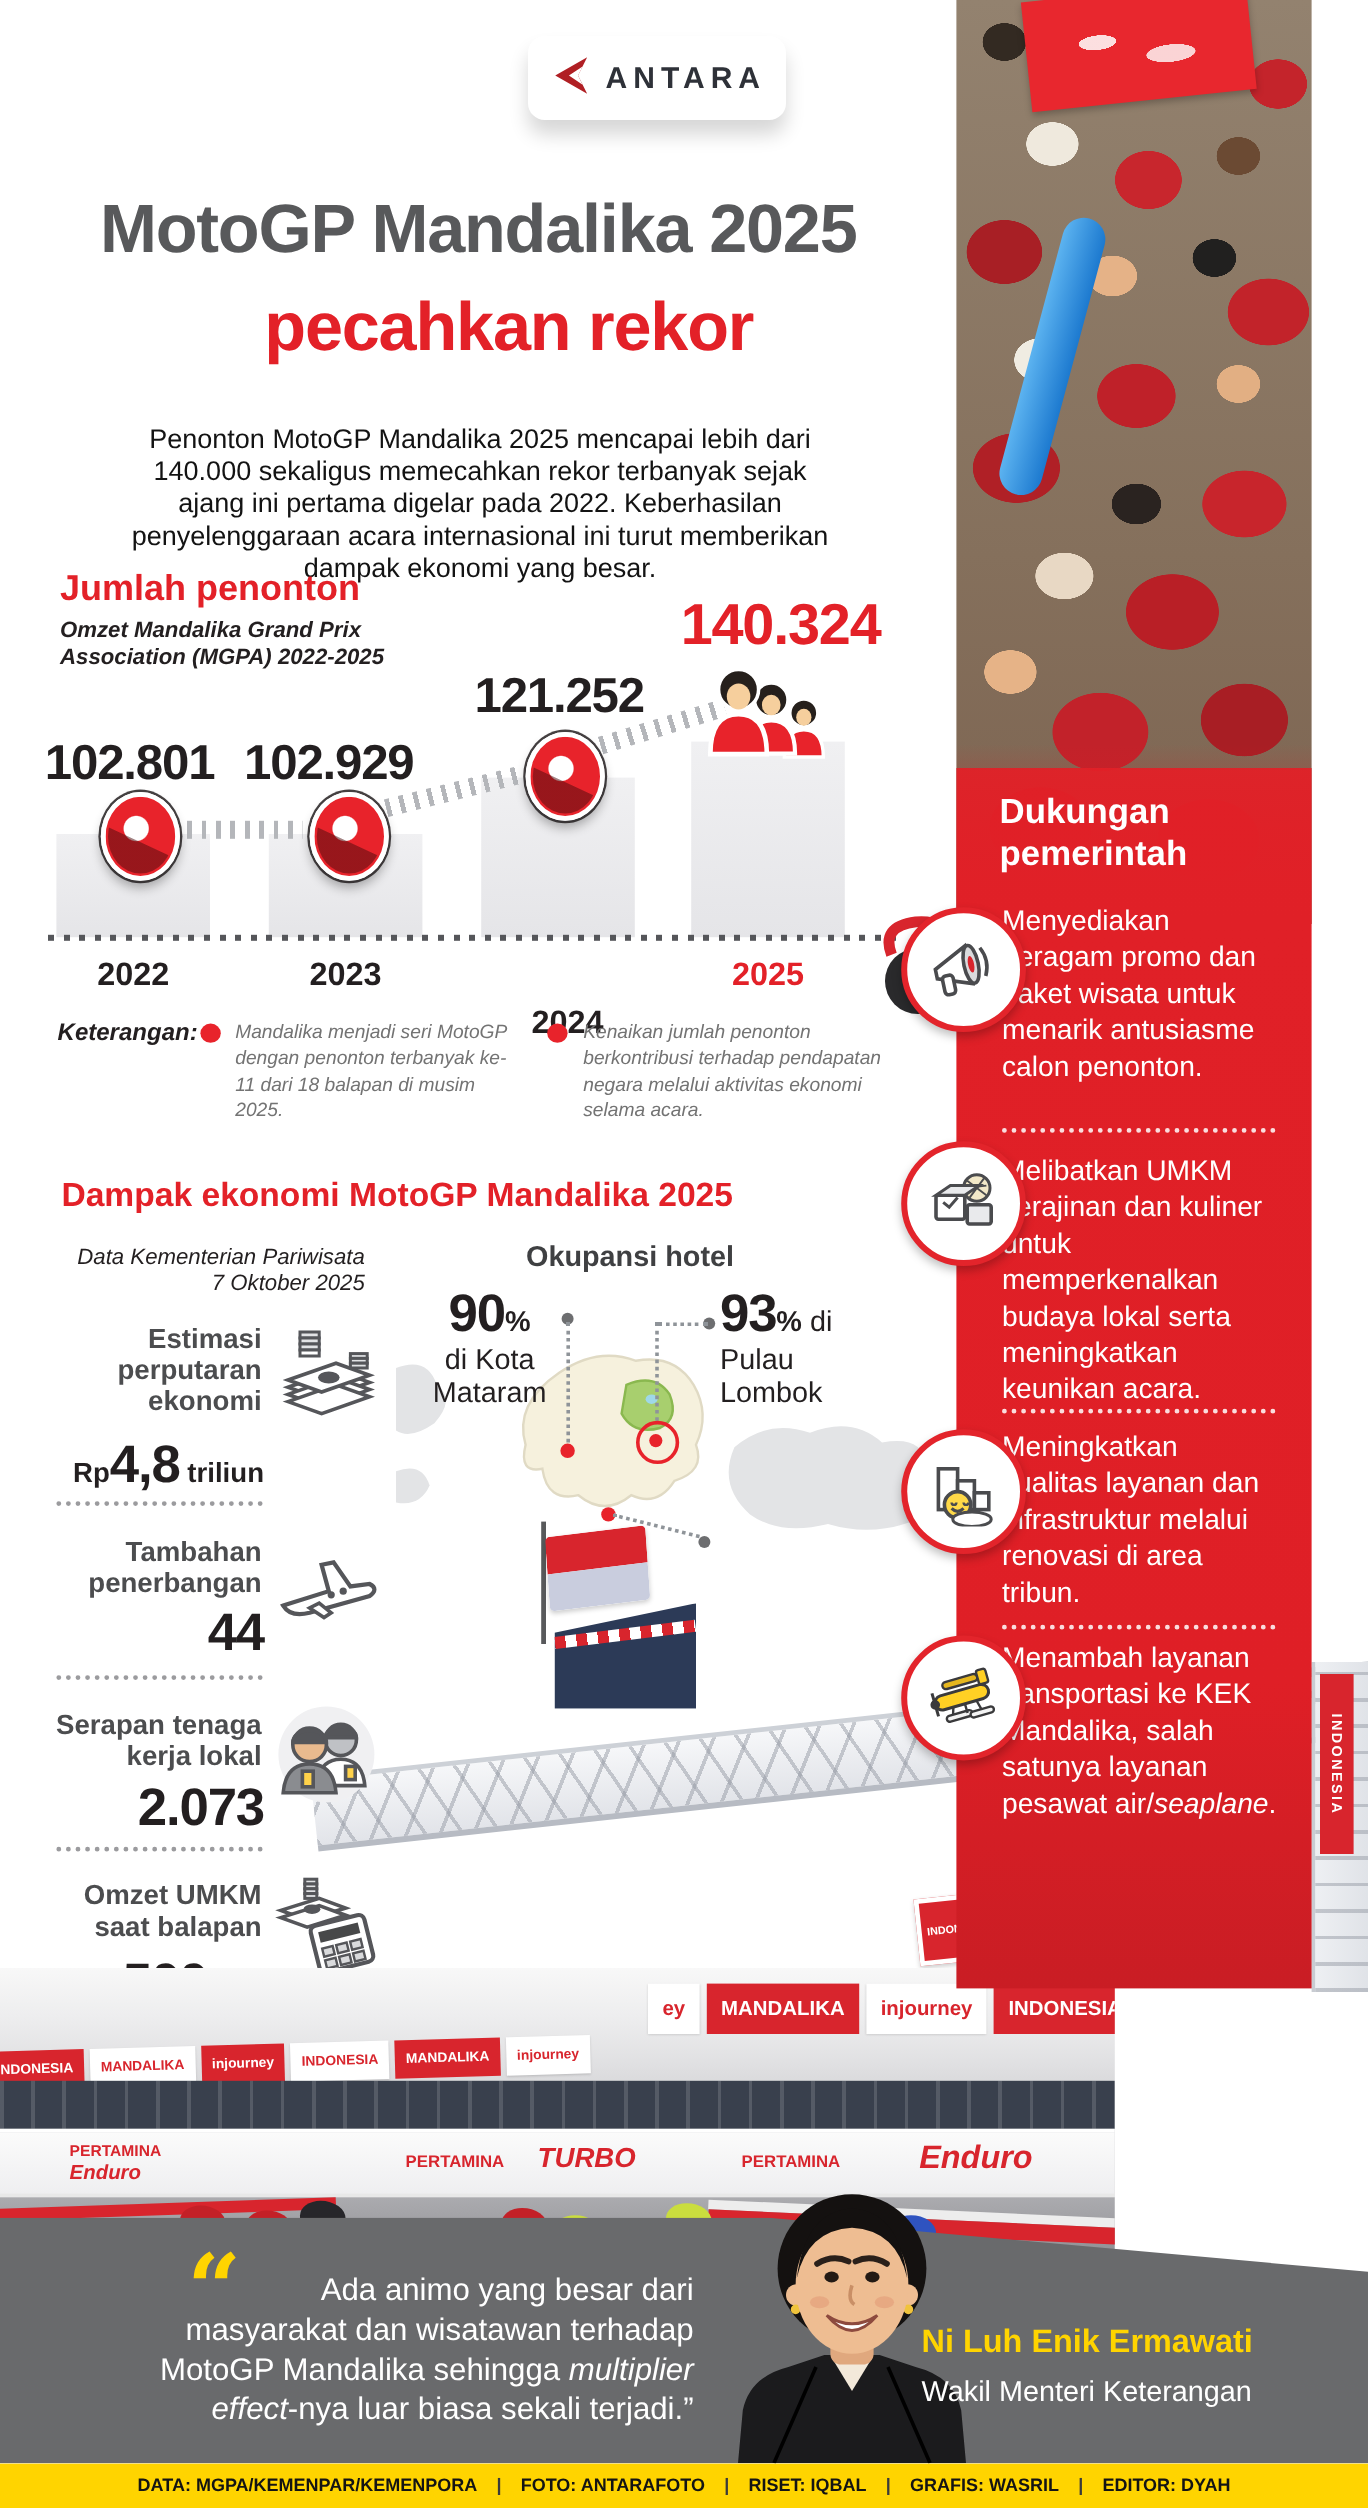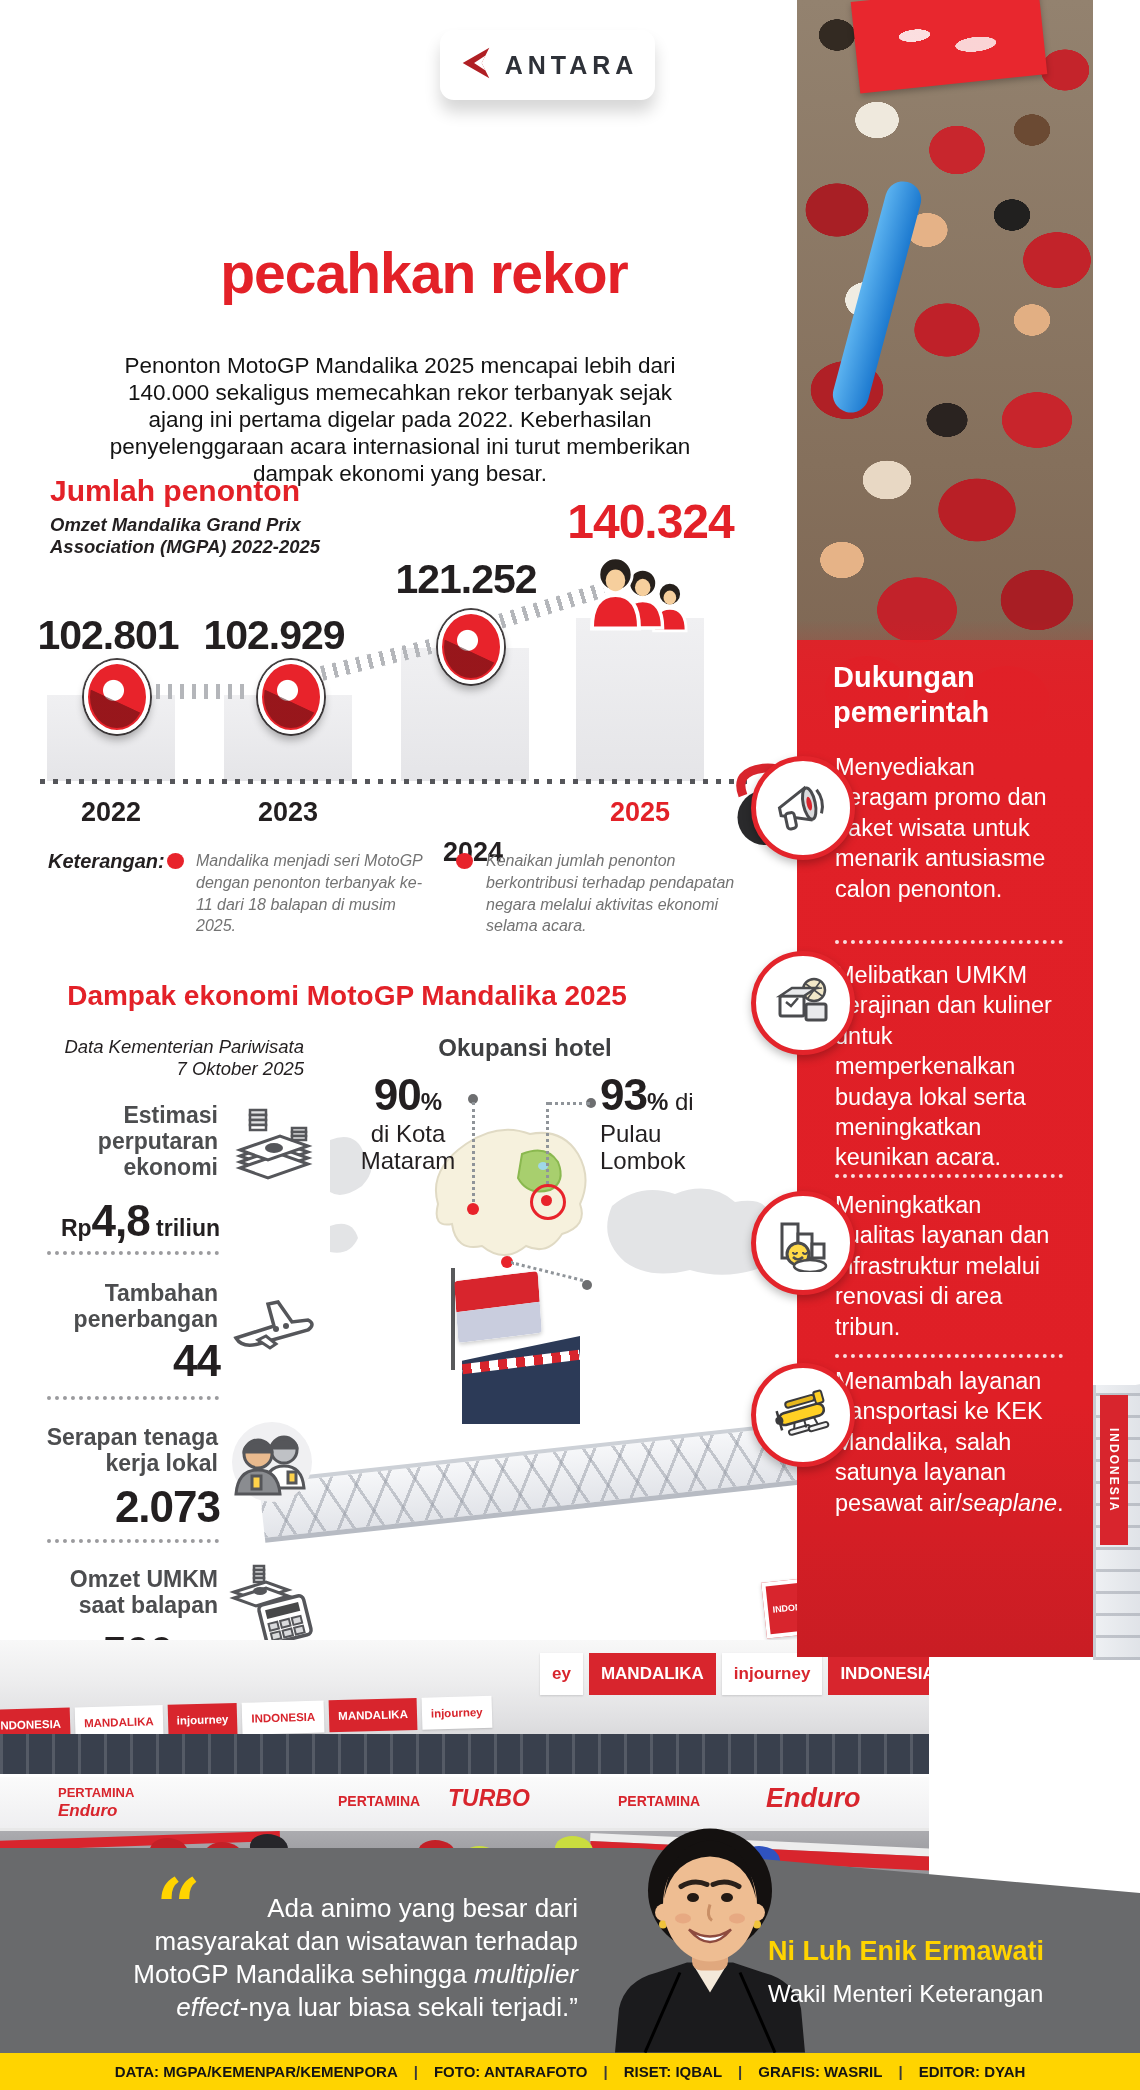--- a/index.html
+++ b/index.html
@@ -48,21 +48,21 @@
 
   
   .ket-label{left:48px;top:850px;font-size:20px;font-weight:bold;font-style:italic;}
   .ket-dot{width:17px;height:16px;border-radius:50%;background:#e8232b;}
   .kd1{left:167px;top:853px;} .kd2{left:456px;top:853px;}
   .ket-note{font-size:16px;font-style:italic;line-height:21.8px;color:#737373;}
   .kn1{left:196px;top:850px;width:238px;}
   .kn2{left:486px;top:850px;width:264px;}
 
   
-  .impact-title{left:0;top:980px;width:662px;text-align:center;font-size:28px;font-weight:bold;color:#e32128;margin-left:16px;}
+  .impact-title{left:0;top:980px;width:662px;text-align:center;font-size:28px;font-weight:bold;color:#e32128;}
   .impact-source{left:58px;top:1036px;width:246px;text-align:right;font-style:italic;font-size:18.5px;line-height:22px;}
   .stat-label{text-align:right;font-size:23px;font-weight:bold;color:#4c4d4f;line-height:26px;}
   .sl1{left:88px;top:1102px;width:130px;}
   .sl2{left:68px;top:1280px;width:150px;}
   .sl3{left:28px;top:1424px;width:190px;}
   .sl4{left:48px;top:1566px;width:170px;}
   .stat-value{width:190px;text-align:right;color:#231f20;white-space:nowrap;}
   .sv1{left:30px;top:1196px;} .sv2{left:30px;top:1336px;} .sv3{left:30px;top:1482px;} .sv4{left:30px;top:1628px;}
   .rp{font-size:23px;font-weight:bold;} .bigv{font-size:44px;font-weight:bold;letter-spacing:-1px;} .unitv{font-size:23px;font-weight:bold;}
   .stat-div{width:172px;border-top:4px dotted #9b9b9e;}
@@ -210,20 +210,21 @@
 
   <div class="abs logo-card">
     <span>
       <svg width="38" height="38" viewBox="0 0 40 40">
           <path d="M34 4 L6 20 L34 36 L26 20 Z" fill="#b01f24"></path>
           <path d="M30 12 L18 20 L30 28 L26 20 Z" fill="#fff"></path>
         </svg>
     </span>
     <span class="logo-text">ANTARA</span>
   </div>
+  <div class="abs title1">MotoGP Mandalika 2025</div>
   <div class="abs title2">pecahkan rekor</div>
   <div class="abs intro">Penonton MotoGP Mandalika 2025 mencapai lebih dari 140.000 sekaligus memecahkan rekor terbanyak sejak ajang ini pertama digelar pada 2022. Keberhasilan penyelenggaraan acara internasional ini turut memberikan dampak ekonomi yang besar.</div>
 
   <div class="abs chart-title">Jumlah penonton</div>
   <div class="abs chart-source">
     <span>Omzet Mandalika Grand Prix</span><br>
     <span>Association (MGPA) 2022-2025</span>
   </div>
   <div class="abs bar bar1"></div>
   <div class="abs bar bar2"></div>

